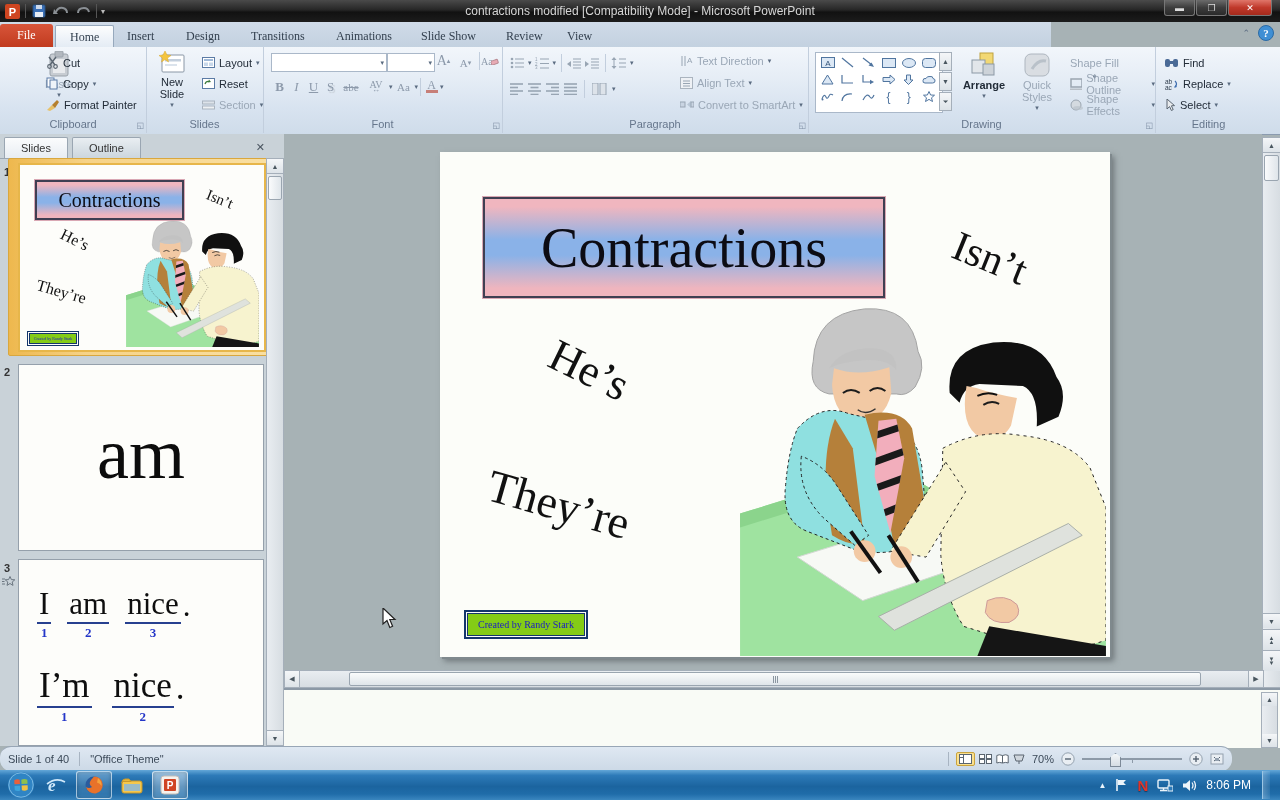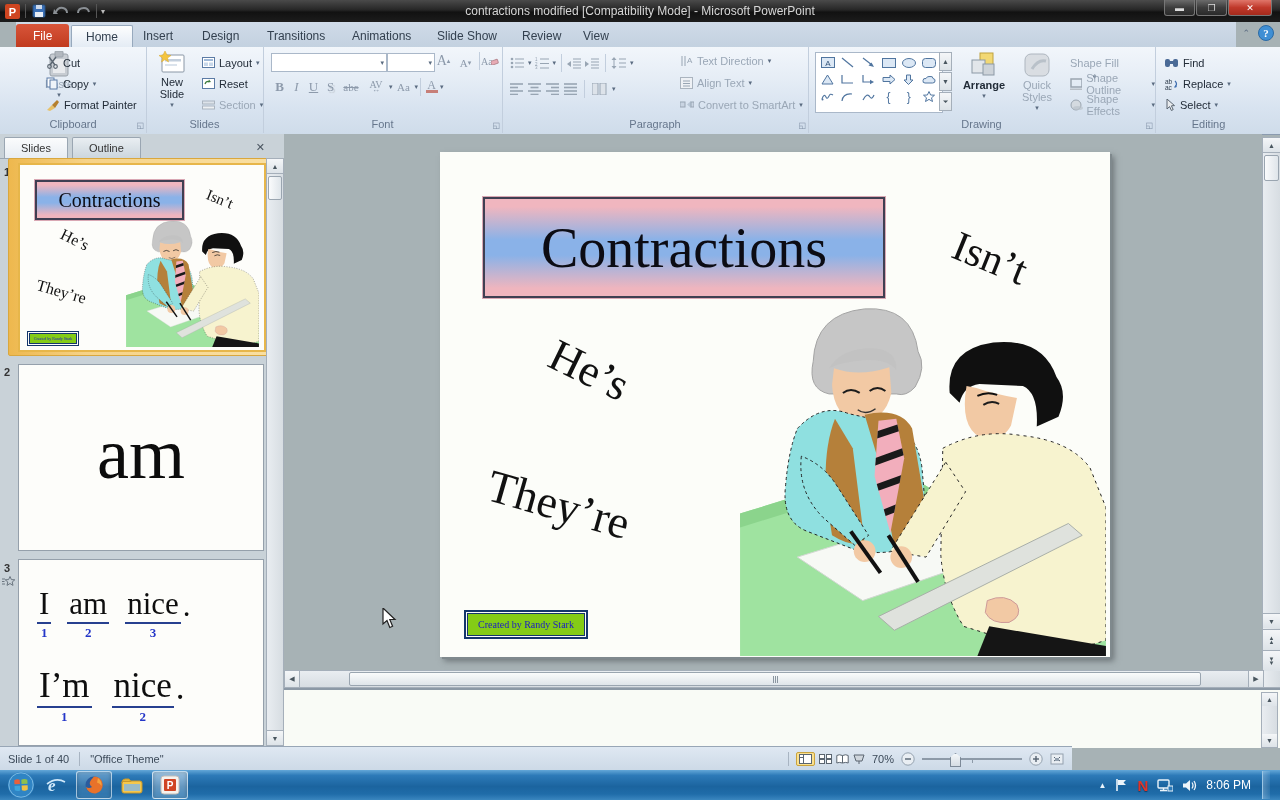--- a/index.html
+++ b/index.html
@@ -13,21 +13,21 @@
     background:linear-gradient(#4a4a4a,#262626 45%,#111 55%,#1c1c1c);display:flex;align-items:center;}
   #qat{display:flex;align-items:center;gap:4px;padding-left:3px;}
   .qat-btn{width:18px;height:16px;display:flex;align-items:center;justify-content:center;}
   #title-text{position:absolute;left:0;right:0;text-align:center;color:#d6d6d6;font-size:12px;pointer-events:none;}
   #win-controls{position:absolute;right:8px;top:0;display:flex;}
   .winbtn{width:29px;height:15px;border:1px solid #777;border-top:none;display:flex;align-items:center;justify-content:center;
      background:linear-gradient(#6b6b6b,#3d3d3d 50%,#2a2a2a);color:#ddd;font-size:9px;border-radius:0 0 3px 3px;margin-left:1px;}
   .winbtn.close{background:linear-gradient(#e0766a,#c0392b 50%,#a52a1c);width:42px;color:#fff;}
 
   
-  #tabrow{left:16px;top:22px;width:1220px;height:25px;background:linear-gradient(#d0dbe8,#c3d1e0);border-bottom:1px solid #b6c4d4;}
+  #tabrow{left:0;top:22px;width:1051px;height:25px;background:linear-gradient(#d0dbe8,#c3d1e0);border-bottom:1px solid #b6c4d4;font-family:Liberation Serif, serif;}
   .rtab{position:absolute;top:3px;height:22px;display:flex;align-items:center;padding:0 14px;font-size:12px;color:#33404f;}
   .rtab.file{background:linear-gradient(#d8553a,#c13b1f);color:#fff;border-radius:3px 3px 0 0;top:2px;height:23px;padding:0 17px;}
   .rtab.active{background:linear-gradient(#fdfefe,#edf2f8 60%,#e3ebf4);border:1px solid #97a9bd;border-bottom:none;border-radius:2px 2px 0 0;}
   #ribbon-help{position:absolute;right:6px;top:27px;display:flex;gap:8px;align-items:center;}
 
   
   #ribbon{left:0;top:47px;width:1280px;height:87px;
     background:linear-gradient(#f2f6fb,#e4ecf5 40%,#d8e3f0 70%,#cfdcea);border-bottom:1px solid #8b9baf;}
   .rgroup{position:absolute;top:0;height:86px;border-right:1px solid #c2cedd;}
   .glabel{position:absolute;bottom:3px;left:0;right:0;text-align:center;font-size:11px;color:#66768c;}
@@ -69,22 +69,22 @@
   #editor{left:284px;top:134px;width:978px;height:538px;background:#a7b2b5;}
   #slide{position:absolute;left:156px;top:18px;width:670px;height:505px;background:#fcfdf9;
          box-shadow:2px 2px 0 #7f898d, 4px 4px 6px rgba(60,66,70,.55);}
   
   .sb{background:linear-gradient(90deg,#e9edf1,#d7dde2);border:1px solid #a5afba;}
   .sb-h{background:linear-gradient(#e9edf1,#d7dde2);border:1px solid #a5afba;}
   .sbbtn{display:flex;align-items:center;justify-content:center;font-size:7px;color:#49565f;background:linear-gradient(#f4f6f8,#dde3e8);border:1px solid #a5afba;}
 
   
   #notes{left:284px;top:688px;width:996px;height:58px;background:#f9fbf6;border-top:2px solid #8c99a6;}
-  #statusbar{left:0;top:746px;width:1072px;height:24px;background:linear-gradient(#dfe8f2,#ccd9e6);
-     border-top:1px solid #98a6b6;display:flex;align-items:center;color:#3c4a59;}
+  #statusbar{left:0;top:746px;width:1232px;height:24px;background:linear-gradient(#dfe8f2,#ccd9e6);
+     border-top:1px solid #98a6b6;display:flex;align-items:center;color:#3c4a59;border-radius:11px;}
   #taskbar{left:0;top:770px;width:1280px;height:30px;
      background:linear-gradient(#63a7d8,#2d7ab8 18%,#1b649f 55%,#1f6ca9 80%,#3a86bf);display:flex;align-items:center;}
   .tbtn{width:34px;height:26px;margin-left:3px;border-radius:3px;display:flex;align-items:center;justify-content:center;}
   .tbtn.framed{border:1px solid rgba(255,255,255,.55);background:linear-gradient(rgba(255,255,255,.25),rgba(255,255,255,.05));box-shadow:inset 0 0 4px rgba(0,0,0,.25);}
   .tbtn.active{background:linear-gradient(rgba(255,255,255,.5),rgba(200,225,245,.25));}
   #tray{position:absolute;right:10px;top:0;height:30px;display:flex;align-items:center;gap:9px;color:#fff;}
 </style>
 </head>
 <body>
 

